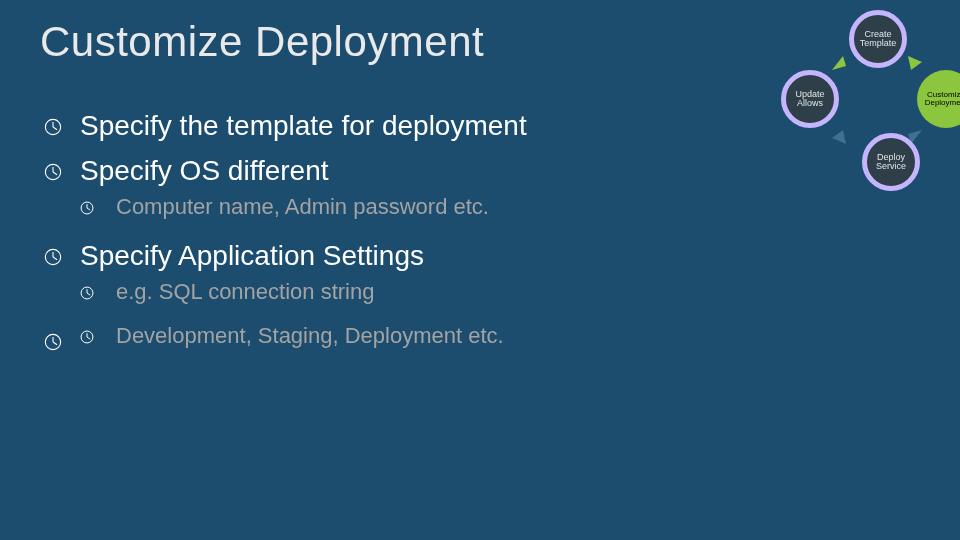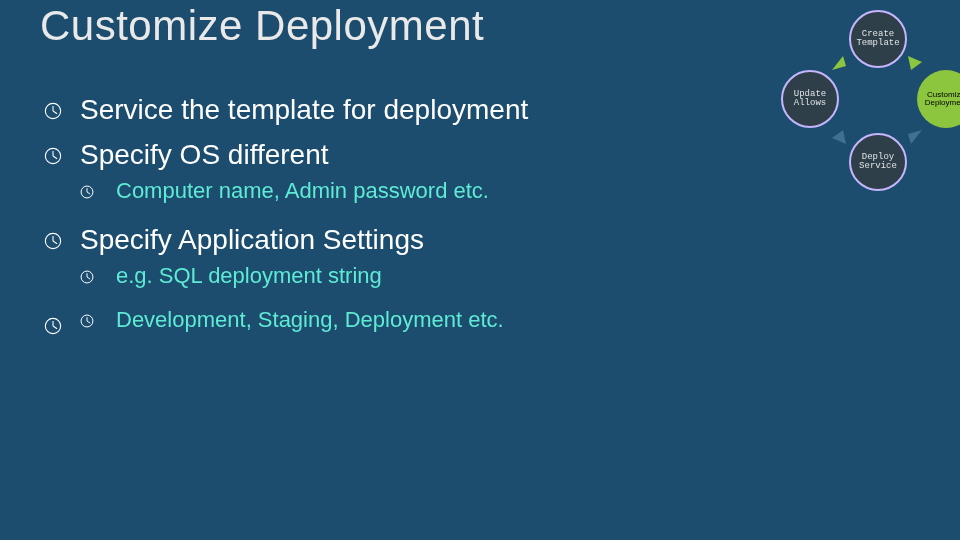--- a/index.html
+++ b/index.html
@@ -7,21 +7,21 @@
   body {
     background: #1c4d6e;
     font-family: "Segoe UI Light", "Segoe UI", Arial, sans-serif;
     color: #fff;
     position: relative;
   }
   .slide {
     position: relative;
     width: 100%;
     height: 100%;
-    padding: 2px 40px 20px 40px;
+    padding: 18px 40px 20px 40px;
   }
   .title {
     font-size: 42px;
     font-weight: 300;
     color: #e9e9e9;
     letter-spacing: 0.5px;
     margin-bottom: 42px;
   }
   .content { padding-left: 4px; }
   ul.top { list-style: none; }
@@ -48,21 +48,21 @@
     margin-top: 4px;
   }
   ul.sub > li > .bullet-icon {
     position: absolute;
     left: 0;
     top: 7px;
   }
   .pt-sub {
     font-size: 22px;
     font-weight: 300;
-    color: #5eead4;
+    color: #a3a3a3;
   }
   .gap-after { margin-bottom: 34px; }
 
   
   .clk { display: inline-block; }
   .clk svg { display: block; }
 
   
   .diagram {
     position: absolute;
@@ -78,37 +78,36 @@
     display: flex;
     align-items: center;
     justify-content: center;
     text-align: center;
     color: #000;
     font-family: "Segoe UI", Arial, sans-serif;
     line-height: 1.05;
   }
   .node-dark {
     background: #2f3f49;
-    border: 2px solid #c4b5fd;
+    border: 5px solid #c4b5fd;
     color: #dfe4e7;
     font-size: 9px;
     width: 58px; height: 58px;
     font-weight: 400;
-    font-family: Liberation Mono, monospace;
   }
   .node-green {
     background: #8cc63f;
     color: #000;
     font-size: 8px;
     width: 58px; height: 58px;
     font-weight: 400;
   }
   .n-top    { left: 99px;  top: 2px; }
   .n-right  { left: 167px; top: 62px; }
-  .n-bottom { left: 99px;  top: 125px; }
+  .n-bottom { left: 112px;  top: 125px; }
   .n-left   { left: 31px;  top: 62px; }
   
   .ar {
     position: absolute;
   }
   .ar svg { display:block; }
 </style>
 </head>
 <body>
 
@@ -119,21 +118,21 @@
   <div class="content">
     <ul class="top">
       <li class="gap-after">
         <span class="bullet-icon clk">
           <svg width="18" height="18" viewBox="0 0 20 20">
               <circle cx="10" cy="10" r="8.5" fill="none" stroke="#fff" stroke-width="1.2"></circle>
               <line x1="10" y1="10" x2="10" y2="4.5" stroke="#fff" stroke-width="1.2"></line>
               <line x1="10" y1="10" x2="14.5" y2="13" stroke="#fff" stroke-width="1.2"></line>
             </svg>
         </span>
-        <div class="pt-main">Service the template for deployment</div>
+        <div class="pt-main">Specify the template for deployment</div>
       </li>
 
       <li>
         <span class="bullet-icon clk">
           <svg width="18" height="18" viewBox="0 0 20 20">
               <circle cx="10" cy="10" r="8.5" fill="none" stroke="#fff" stroke-width="1.2"></circle>
               <line x1="10" y1="10" x2="10" y2="4.5" stroke="#fff" stroke-width="1.2"></line>
               <line x1="10" y1="10" x2="14.5" y2="13" stroke="#fff" stroke-width="1.2"></line>
             </svg>
         </span>
@@ -163,21 +162,21 @@
         <div class="pt-main">Specify Application Settings</div>
         <ul class="sub">
           <li>
             <span class="bullet-icon clk">
               <svg width="14" height="14" viewBox="0 0 20 20">
                   <circle cx="10" cy="10" r="8.5" fill="none" stroke="#fff" stroke-width="1.4"></circle>
                   <line x1="10" y1="10" x2="10" y2="4.5" stroke="#fff" stroke-width="1.4"></line>
                   <line x1="10" y1="10" x2="14.5" y2="13" stroke="#fff" stroke-width="1.4"></line>
                 </svg>
             </span>
-            <div class="pt-sub">e.g. SQL deployment string</div>
+            <div class="pt-sub">e.g. SQL connection string</div>
           </li>
         </ul>
       </li>
 
       <li>
         <span class="bullet-icon clk">
           <svg width="18" height="18" viewBox="0 0 20 20">
               <circle cx="10" cy="10" r="8.5" fill="none" stroke="#fff" stroke-width="1.2"></circle>
               <line x1="10" y1="10" x2="10" y2="4.5" stroke="#fff" stroke-width="1.2"></line>
               <line x1="10" y1="10" x2="14.5" y2="13" stroke="#fff" stroke-width="1.2"></line>

